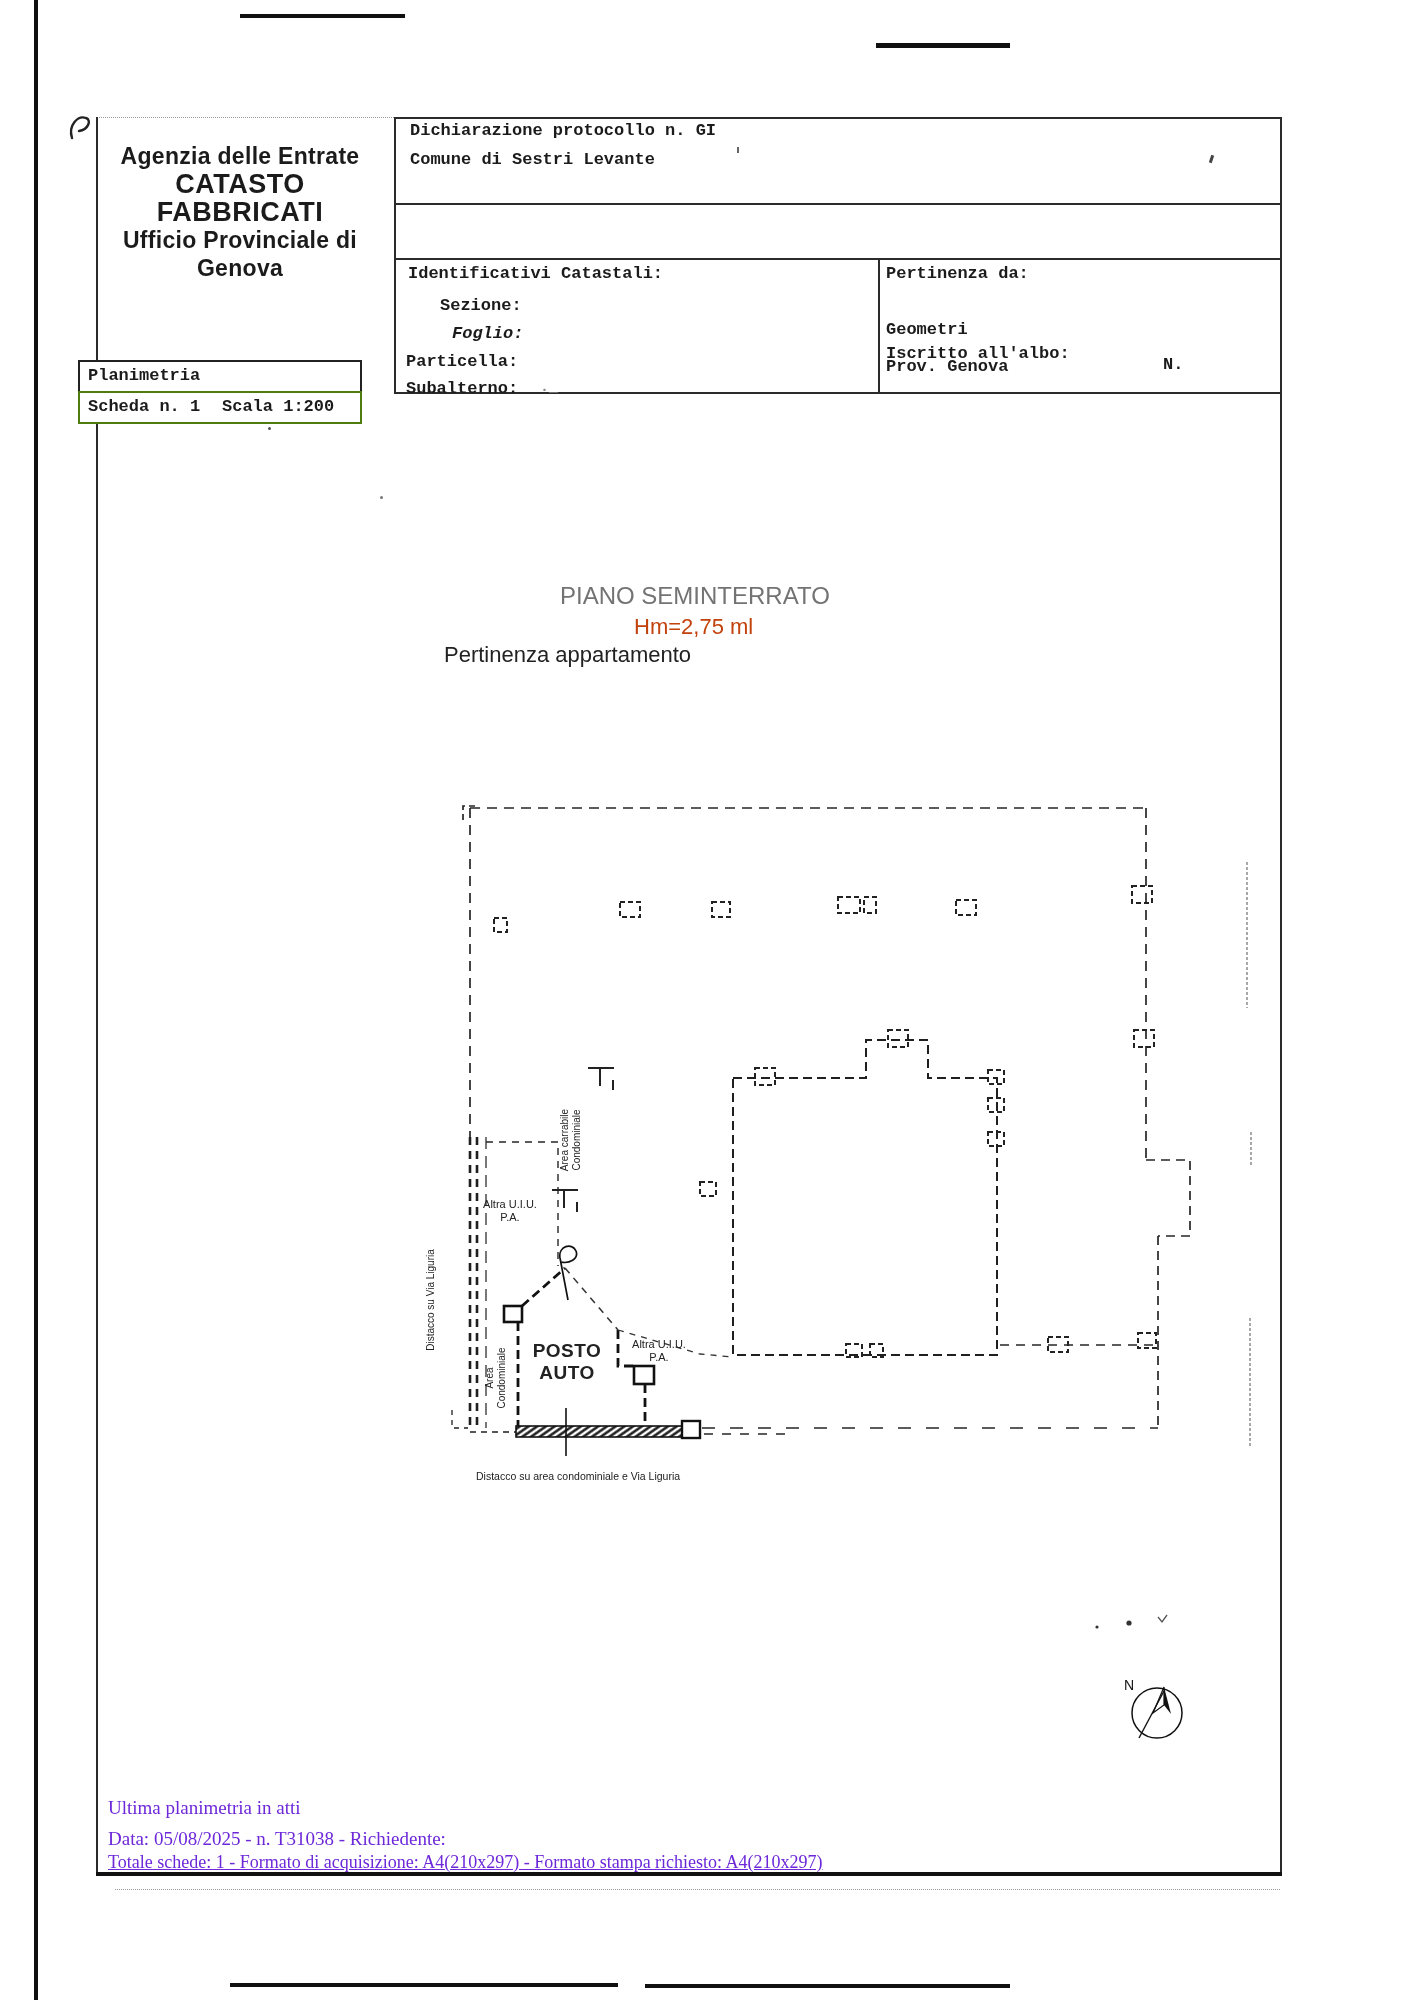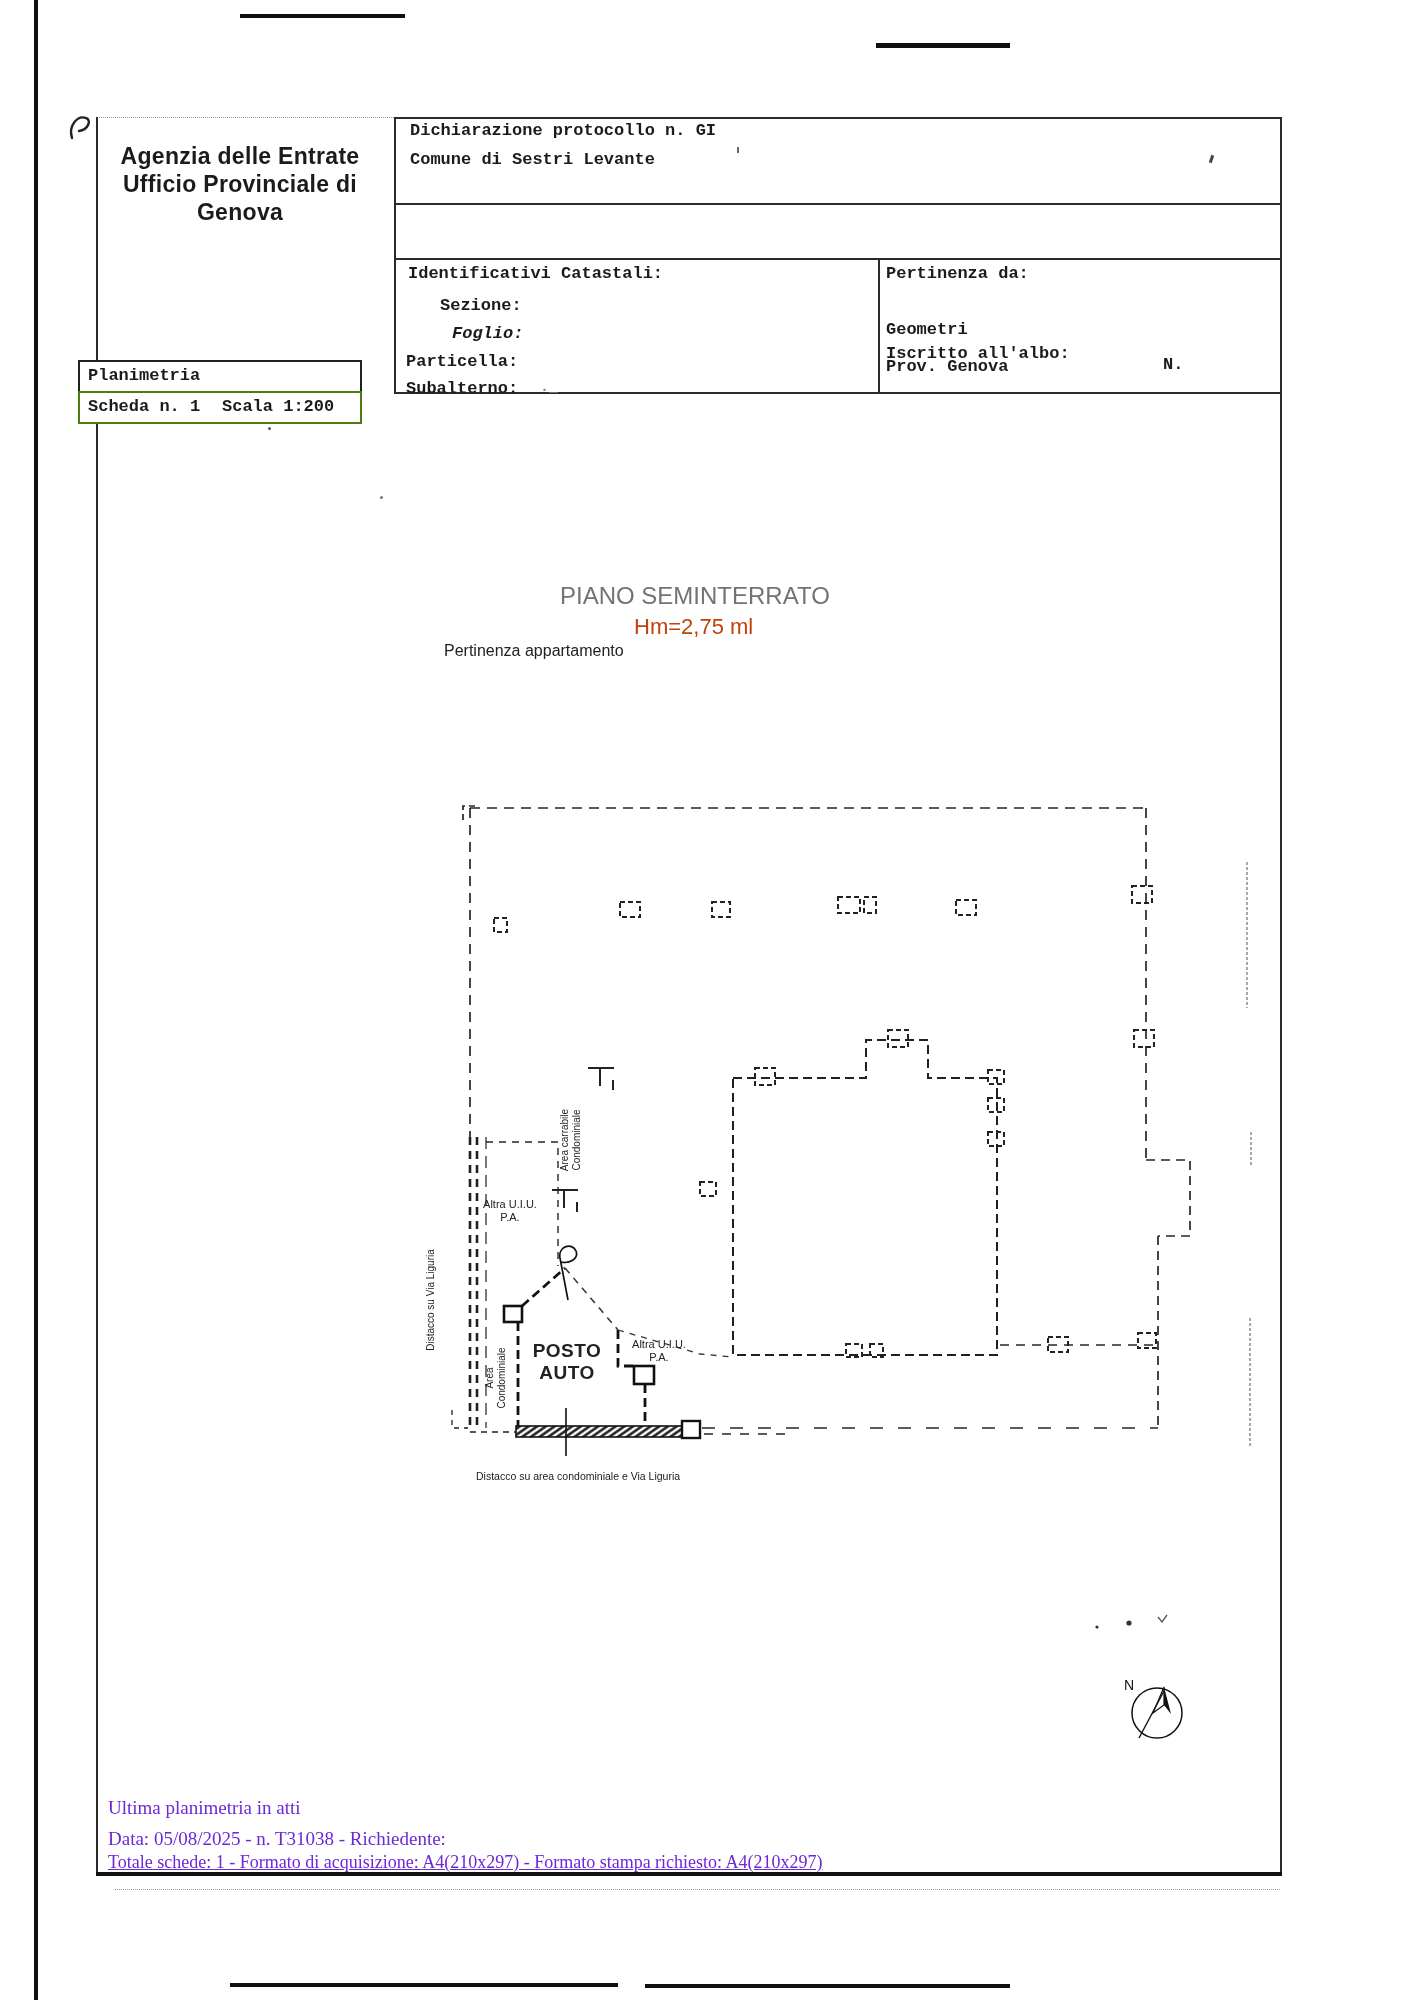--- a/index.html
+++ b/index.html
@@ -43,20 +43,21 @@
   <div class="abs dotline" style="left:115px;top:1889px;width:1165px;"></div>
 
   <div class="abs vline" style="left:394px;top:117px;height:275px;"></div>
   <div class="abs hline" style="left:394px;top:203px;width:886px;"></div>
   <div class="abs hline" style="left:394px;top:258px;width:886px;"></div>
   <div class="abs hline" style="left:394px;top:392px;width:886px;"></div>
   <div class="abs vline" style="left:878px;top:258px;height:134px;"></div>
 
   <div class="abs sans agency" style="left:90px;top:142px;">
     <div style="font-size:23px;">Agenzia delle Entrate</div>
+    <div style="font-size:27px;letter-spacing:.5px;">CATASTO FABBRICATI</div>
     <div style="font-size:23px;">Ufficio Provinciale di</div>
     <div style="font-size:23px;">Genova</div>
   </div>
 
   <div class="abs mono" style="left:410px;top:121px;font-size:17px;">Dichiarazione protocollo n. GI</div>
   <div class="abs mono" style="left:410px;top:150px;font-size:17px;">Comune di Sestri Levante</div>
 
   <div class="abs mono" style="left:408px;top:264px;font-size:17px;">Identificativi Catastali:</div>
   <div class="abs mono" style="left:440px;top:296px;font-size:17px;">Sezione:</div>
   <div class="abs mono" style="left:452px;top:324px;font-size:17px;font-style:italic;">Foglio:</div>
@@ -73,21 +74,21 @@
   <div class="abs" style="left:78px;top:360px;width:280px;height:29px;border:2px solid #222;background:#fff;">
     <div class="mono" style="font-size:17px;padding:4px 0 0 8px;">Planimetria</div>
   </div>
   <div class="abs" style="left:78px;top:391px;width:280px;height:29px;border:2px solid #4d7c0f;background:#fff;">
     <span class="mono" style="font-size:17px;position:absolute;left:8px;top:4px;">Scheda n. 1</span>
     <span class="mono" style="font-size:17px;position:absolute;left:142px;top:4px;">Scala 1:200</span>
   </div>
 
   <div class="abs sans" style="left:560px;top:582px;font-size:24px;color:#737373;">PIANO SEMINTERRATO</div>
   <div class="abs sans" style="left:634px;top:614px;font-size:22px;color:#c2410c;">Hm=2,75 ml</div>
-  <div class="abs sans" style="left:444px;top:642px;font-size:16px;color:#222;text-align:center;">Pertinenza appartamento</div>
+  <div class="abs sans" style="left:444px;top:642px;font-size:22px;color:#222;text-align:center;">Pertinenza appartamento</div>
 
   <svg class="abs" style="left:360px;top:630px;" width="940" height="1140" viewBox="360 630 940 1140">
     <defs>
       <pattern id="hbar" width="5" height="14" patternUnits="userSpaceOnUse" patternTransform="rotate(55)">
         <rect width="5" height="14" fill="#ffffff"></rect>
         <line x1="1.5" y1="0" x2="1.5" y2="14" stroke="#111" stroke-width="2.4"></line>
       </pattern>
     </defs>
 
     <g fill="none" stroke="#262626">

